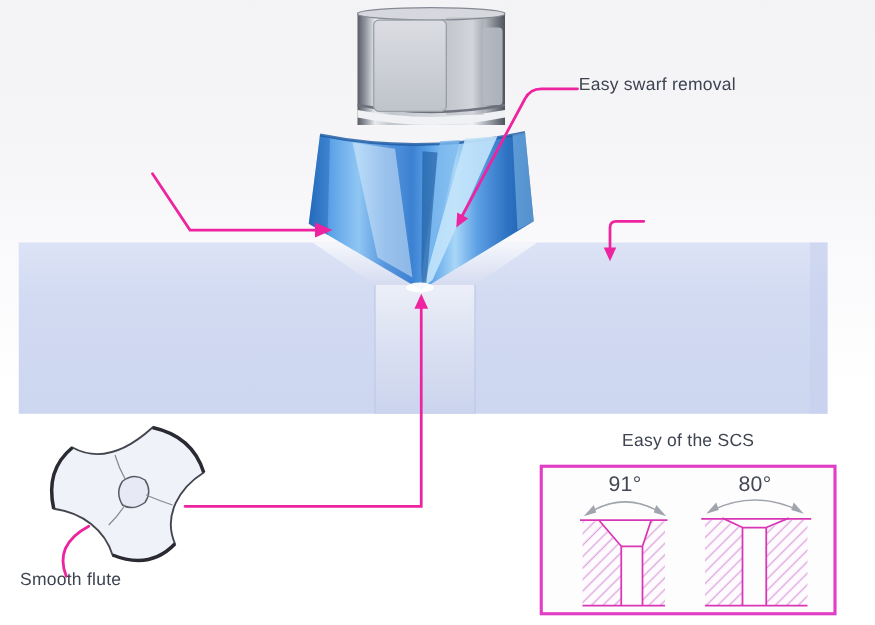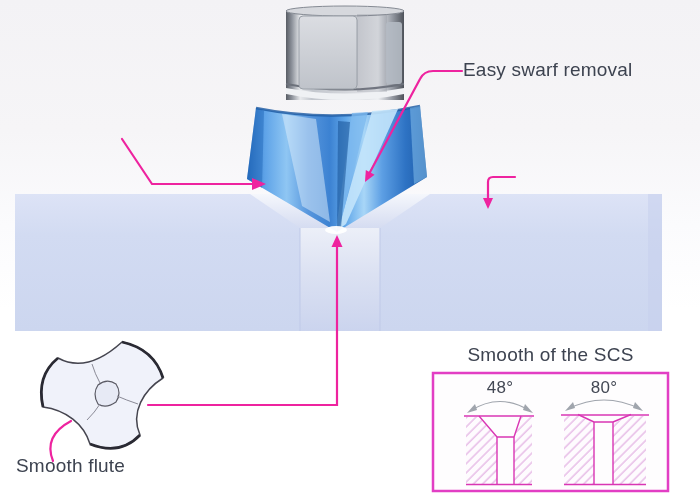--- a/index.html
+++ b/index.html
@@ -3,21 +3,21 @@
 <meta charset="utf-8">
 <style>
   html,body{margin:0;padding:0;}
   #stage{
     position:relative;width:700px;height:500px;overflow:hidden;
     background:linear-gradient(180deg,#f3f2f5 0%,#f6f5f7 26%,#fbfbfd 45%,#ffffff 62%,#ffffff 100%);
     font-family:"Liberation Sans",sans-serif;
   }
   #stage svg{position:absolute;left:0;top:0;}
   .lbl{
-    position:absolute;font-size:19px;color:#3d4350;letter-spacing:.2px;
+    position:absolute;font-size:14px;color:#3d4350;letter-spacing:.2px;
     white-space:nowrap;font-family:"Liberation Sans",sans-serif;
   }
   .panel-title{width:235px;text-align:center;}
   .angle-val{font-size:17px;width:46px;text-align:center;color:#434854;}
 </style>
 </head>
 <body>
 
 <div id="stage">
 
@@ -155,16 +155,16 @@
         </g>
         <path d="M568,409 Q604,391 640,409" stroke="#a0a5ad" stroke-width="1.2" fill="none"></path>
         <polygon points="565,411 573,402 575,408" fill="#a0a5ad"></polygon>
         <polygon points="643,411 635,402 633,408" fill="#a0a5ad"></polygon>
       </g>
     </g>
   </svg>
 
   <div class="lbl" style="left:463px;top:59px;">Easy swarf removal</div>
   <div class="lbl" style="left:16px;top:455px;">Smooth flute</div>
-  <div class="lbl panel-title" style="left:433px;top:344px;">Smooth of the SCS</div>
-  <div class="lbl angle-val" style="left:477px;top:378px;">48°</div>
+  <div class="lbl panel-title" style="left:433px;top:344px;">Easy of the SCS</div>
+  <div class="lbl angle-val" style="left:477px;top:378px;">91°</div>
   <div class="lbl angle-val" style="left:581px;top:378px;">80°</div>
 </div>
 
 </body></html>

